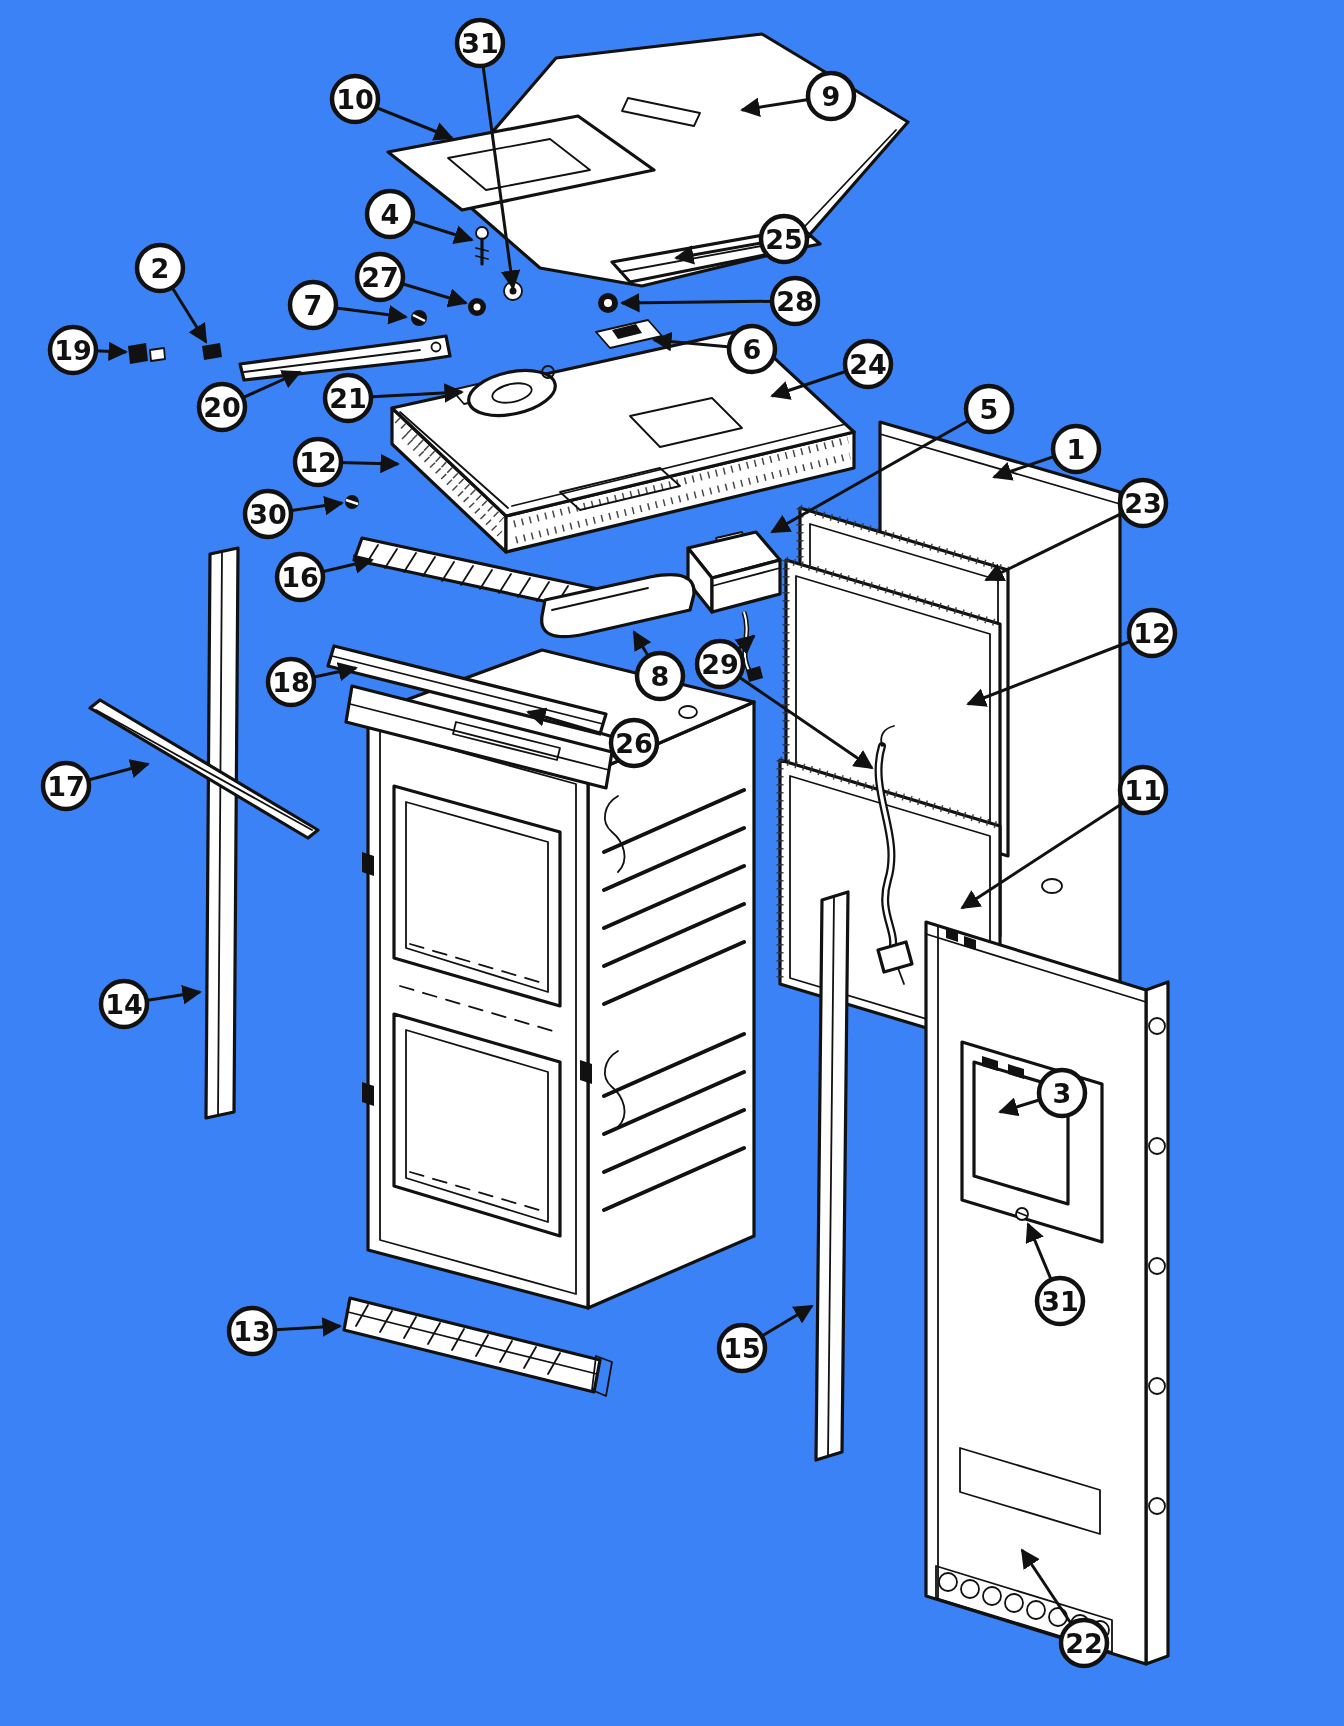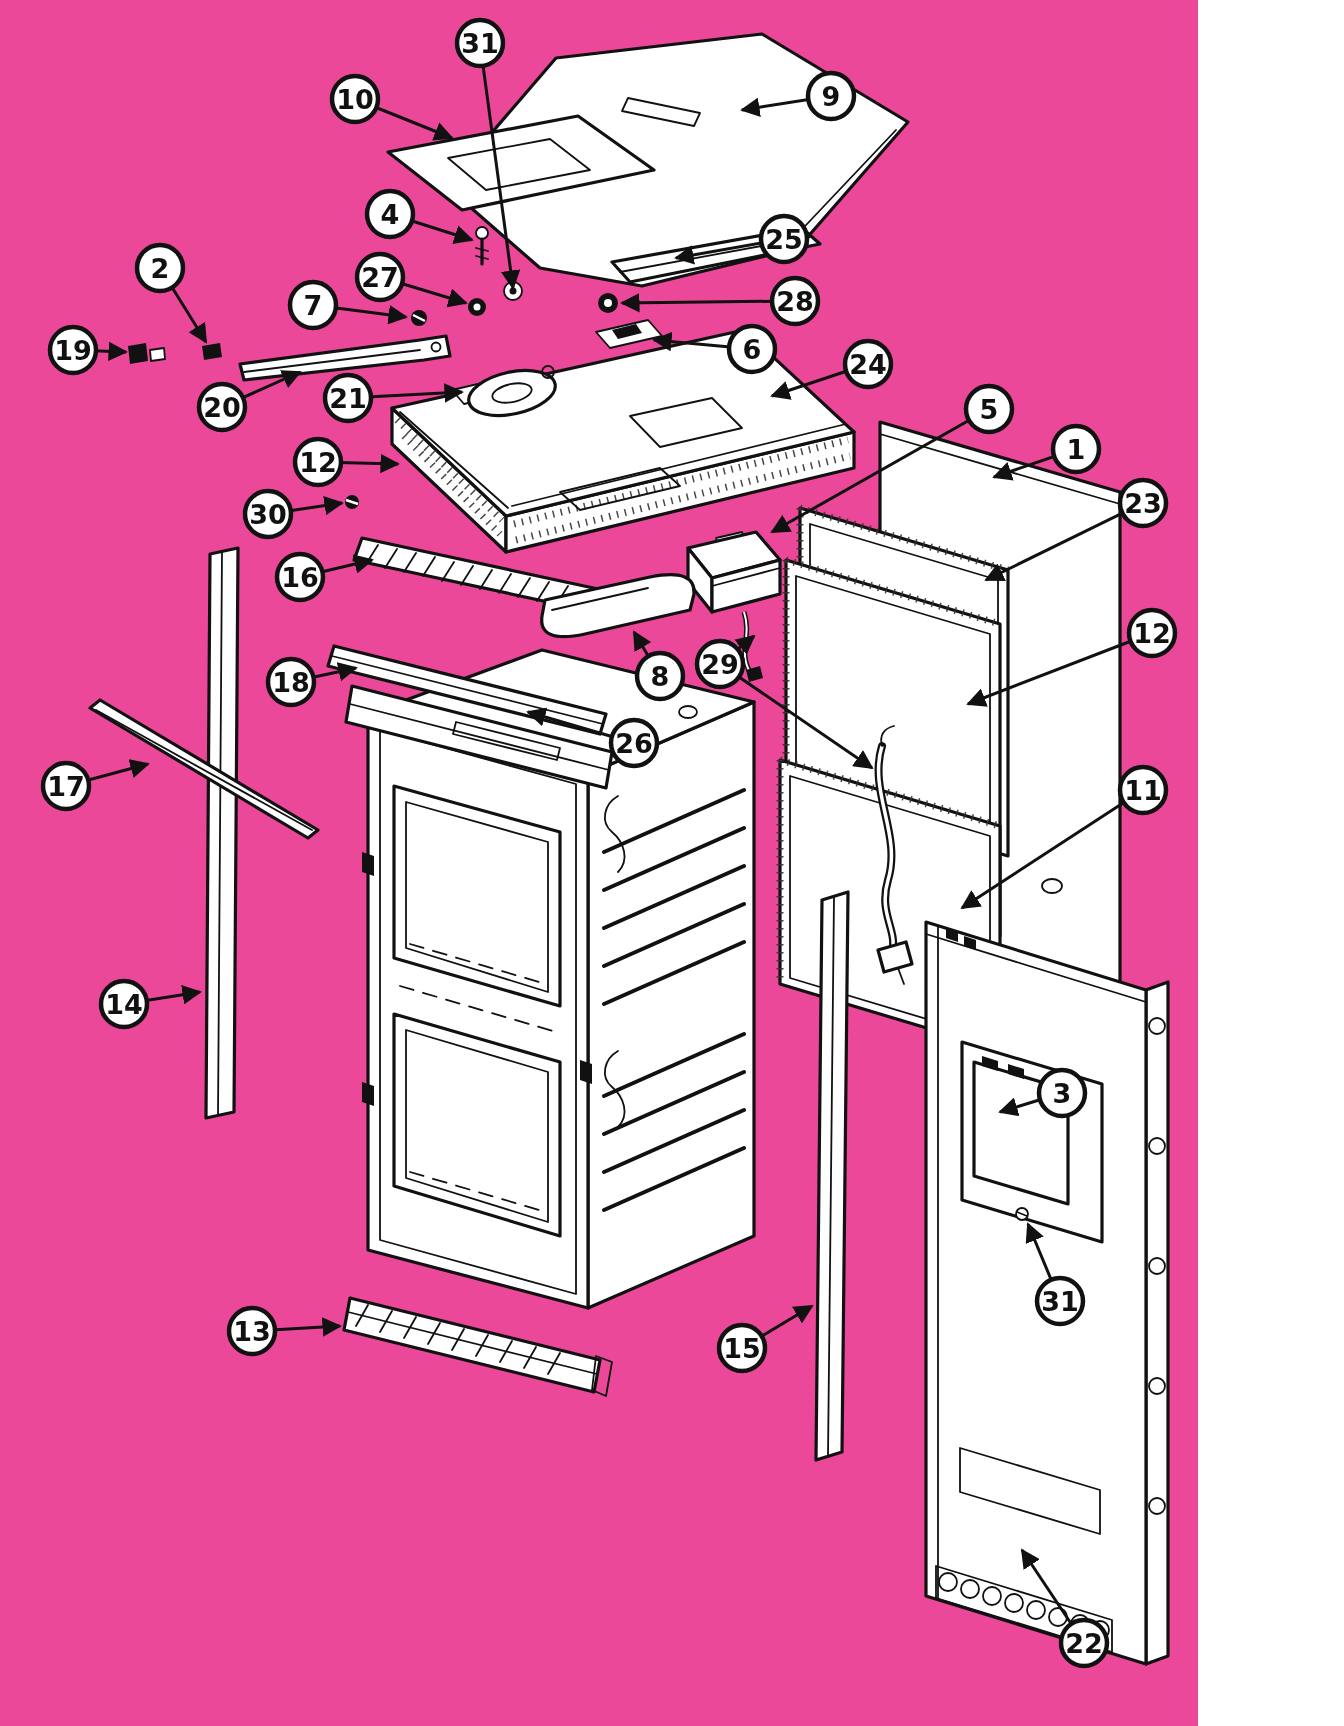--- a/index.html
+++ b/index.html
@@ -1,16 +1,16 @@
 <!DOCTYPE html>
 <html><head>
 <meta charset="utf-8">
 <style>
   html,body{margin:0;padding:0;background:#fff}
-  .page{position:relative;width:1198px;height:1726px;background:#ec4899;overflow:hidden}
+  .page{position:relative;width:1344px;height:1726px;background:#3b82f6;overflow:hidden}
   svg{display:block}
   .ln{stroke:#111;stroke-width:3.2;fill:none;stroke-linejoin:round;stroke-linecap:round}
   .thin{stroke-width:1.8}
   .fw{fill:#fff}
   .dark{fill:#111;stroke:none}
   .stip{stroke:#333;stroke-width:7;stroke-dasharray:1.5 6.5;fill:none;opacity:.9}
   .dash{stroke-dasharray:14 10}
   .louver{stroke:#111;stroke-width:4;stroke-linecap:round;fill:none}
   .leader{stroke:#111;stroke-width:3;fill:none}
   .bubble{fill:#fff;stroke:#111;stroke-width:4.5}

